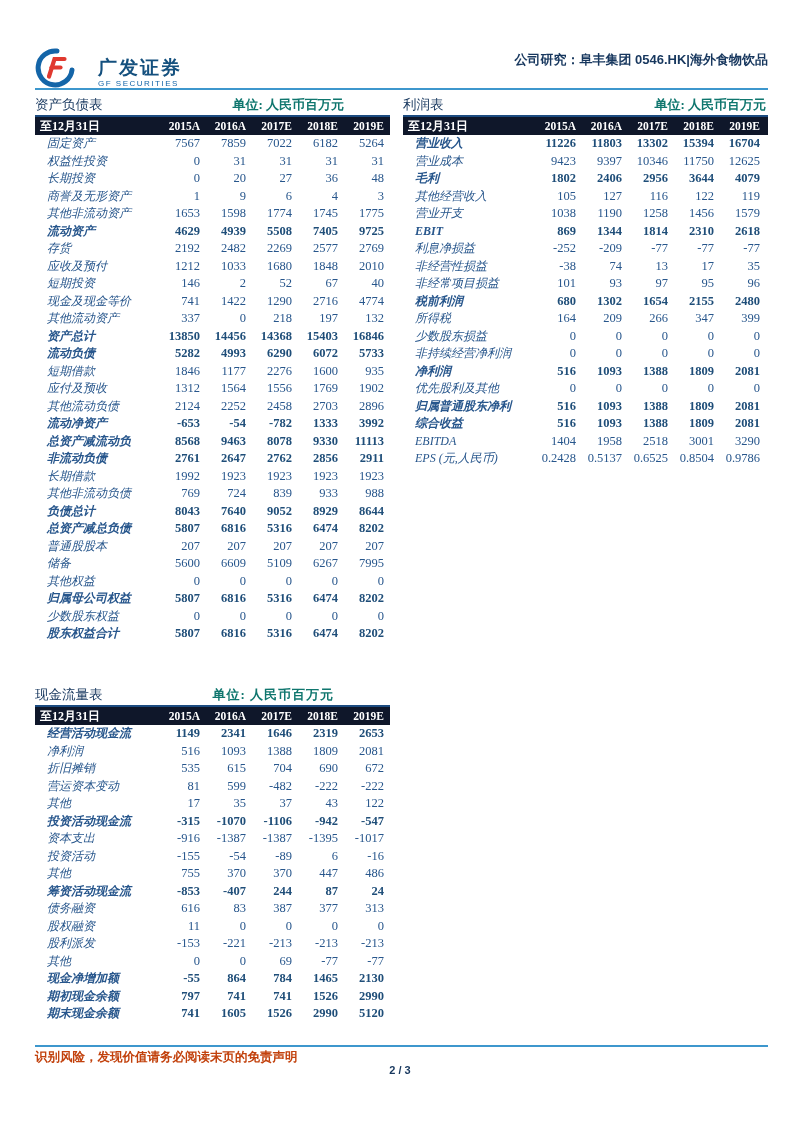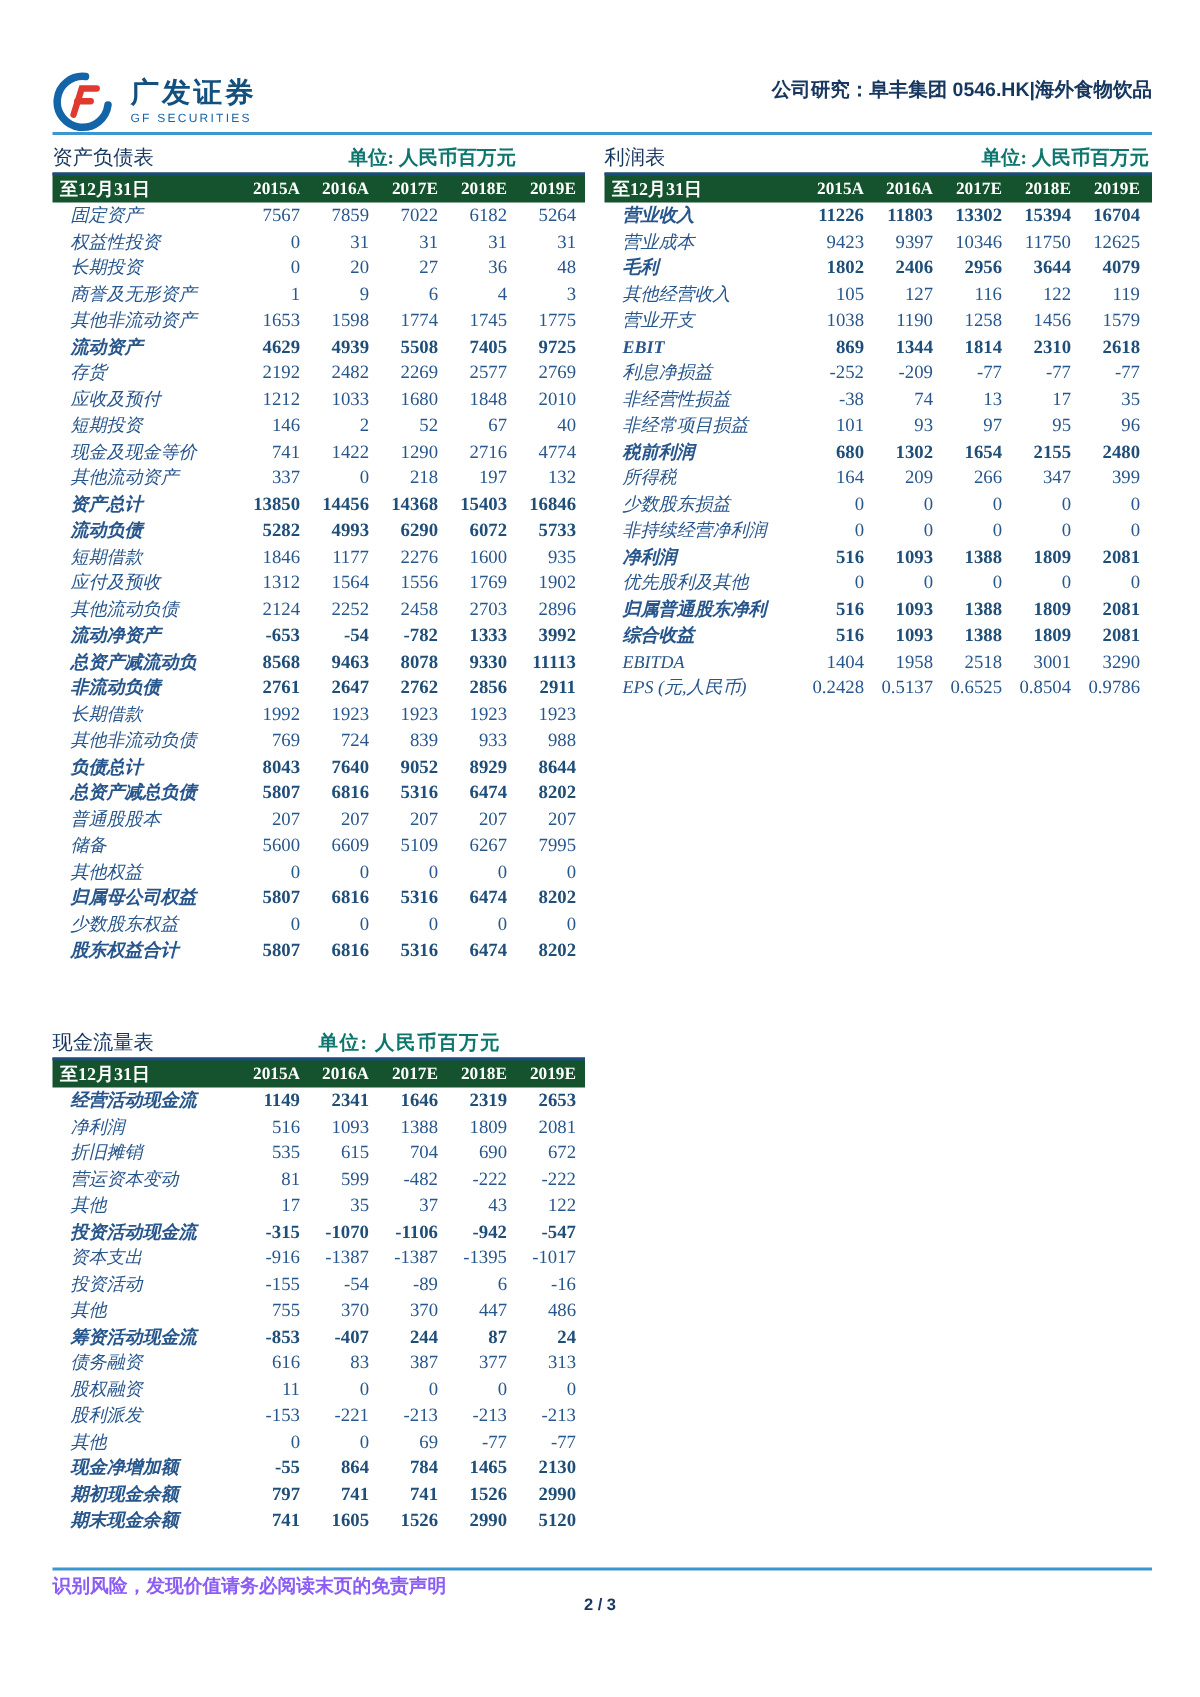--- a/index.html
+++ b/index.html
@@ -8,21 +8,21 @@
     font-family:"Liberation Serif","DejaVu Serif",serif;
     overflow:hidden;
   }
   .page{position:absolute;inset:0}
 
   
   .report-header{
     position:absolute;left:35px;right:32px;top:44px;height:44px;
     display:flex;justify-content:space-between;align-items:flex-end;
   }
-  .logo{display:flex;align-items:center;gap:12px}
+  .logo{display:flex;align-items:flex-end;gap:23px}
   .logo-mark svg{display:block}
   .logo-text{display:flex;flex-direction:column;line-height:1;gap:3px}
   .logo-cn{
     font-size:19px;font-weight:bold;color:#14507e;letter-spacing:2px;
     font-family:"Liberation Sans","DejaVu Sans",sans-serif;
   }
   .logo-en{
     font-size:8px;font-weight:normal;color:#1465a8;letter-spacing:1.5px;
     font-family:"Liberation Sans","DejaVu Sans",sans-serif;
   }
@@ -40,38 +40,38 @@
 
   .table-head{display:flex;justify-content:space-between;align-items:baseline;height:19px}
   .t-title{font-weight:normal;font-size:13.5px;color:#17375e;white-space:nowrap}
   .t-unit{font-weight:bold;font-size:13px;color:#0f766e;white-space:nowrap}
   .balance .t-unit{margin-right:46px}
   .cashflow .t-unit{margin-right:56px;letter-spacing:1px}
   .income .t-unit{margin-right:2px}
 
   .band{
     display:grid;height:20px;align-items:center;box-sizing:border-box;
-    background:#14532d;border-top:2px solid #1c4b80;
+    background:#0f172a;border-top:2px solid #1c4b80;
     color:#ffffff;font-weight:bold;font-size:11.5px;
   }
   .band,.row{grid-template-columns:1fr 46px 46px 46px 46px 46px}
   .balance .band,.balance .row,.cashflow .band,.cashflow .row{padding-right:6px}
   .income .band,.income .row{padding-right:8px}
   .b-date{padding-left:5px;font-size:12px;white-space:nowrap}
   .num{text-align:right;white-space:nowrap}
 
   .row{display:grid;height:17.5px;align-items:center;font-size:12.5px;color:#27568c}
   .r-label{padding-left:12px;font-size:12px;font-style:italic;white-space:nowrap}
   .row.bold{font-weight:bold}
   .row.bold .r-val{color:#1f4e79}
 
   
   .bottom-rule{position:absolute;top:1045px;left:35px;right:32px;height:2px;background:#3d97cd}
   .disclaimer{
-    position:absolute;top:1049px;left:35px;font-size:12.5px;font-weight:bold;color:#8b5cf6;
+    position:absolute;top:1049px;left:35px;font-size:12.5px;font-weight:bold;color:#c2410c;
     font-family:"Liberation Sans","DejaVu Sans",sans-serif;white-space:nowrap;
   }
   .page-num{
     position:absolute;top:1064px;left:0;width:800px;text-align:center;
     font-size:11px;font-weight:bold;color:#17375e;
     font-family:"Liberation Sans","DejaVu Sans",sans-serif;
   }
 </style>
 </head>
 <body>

